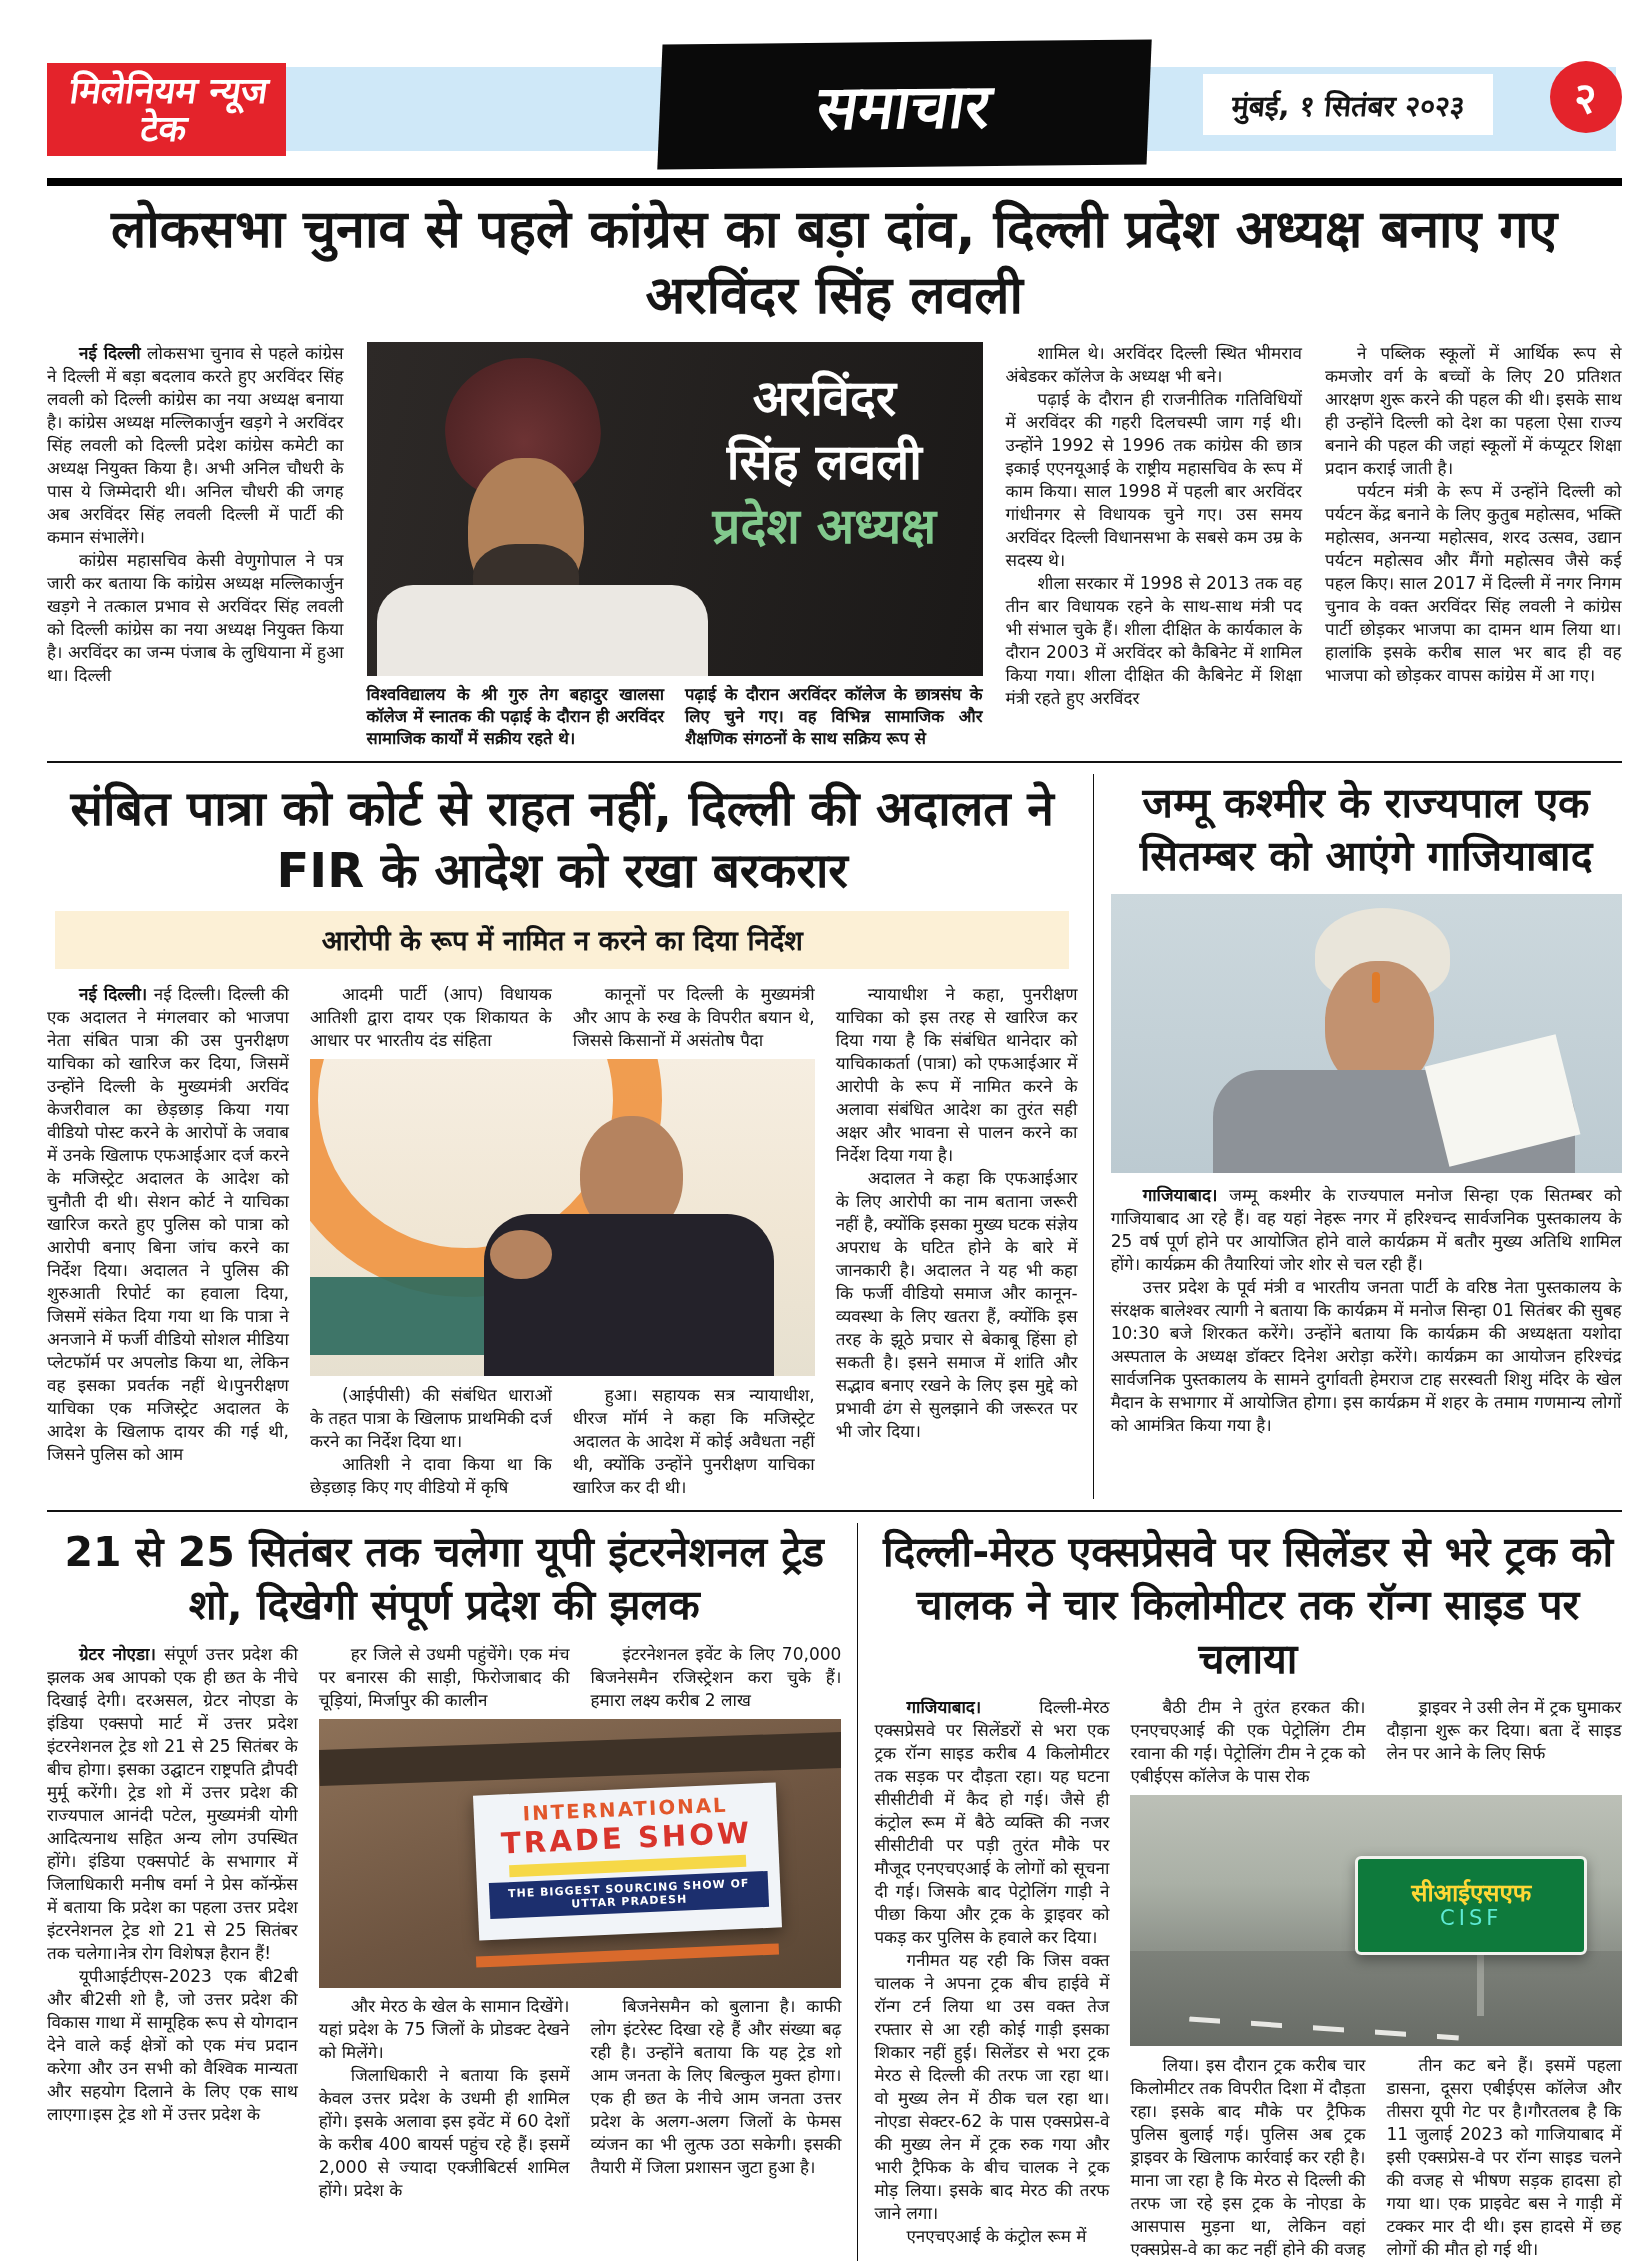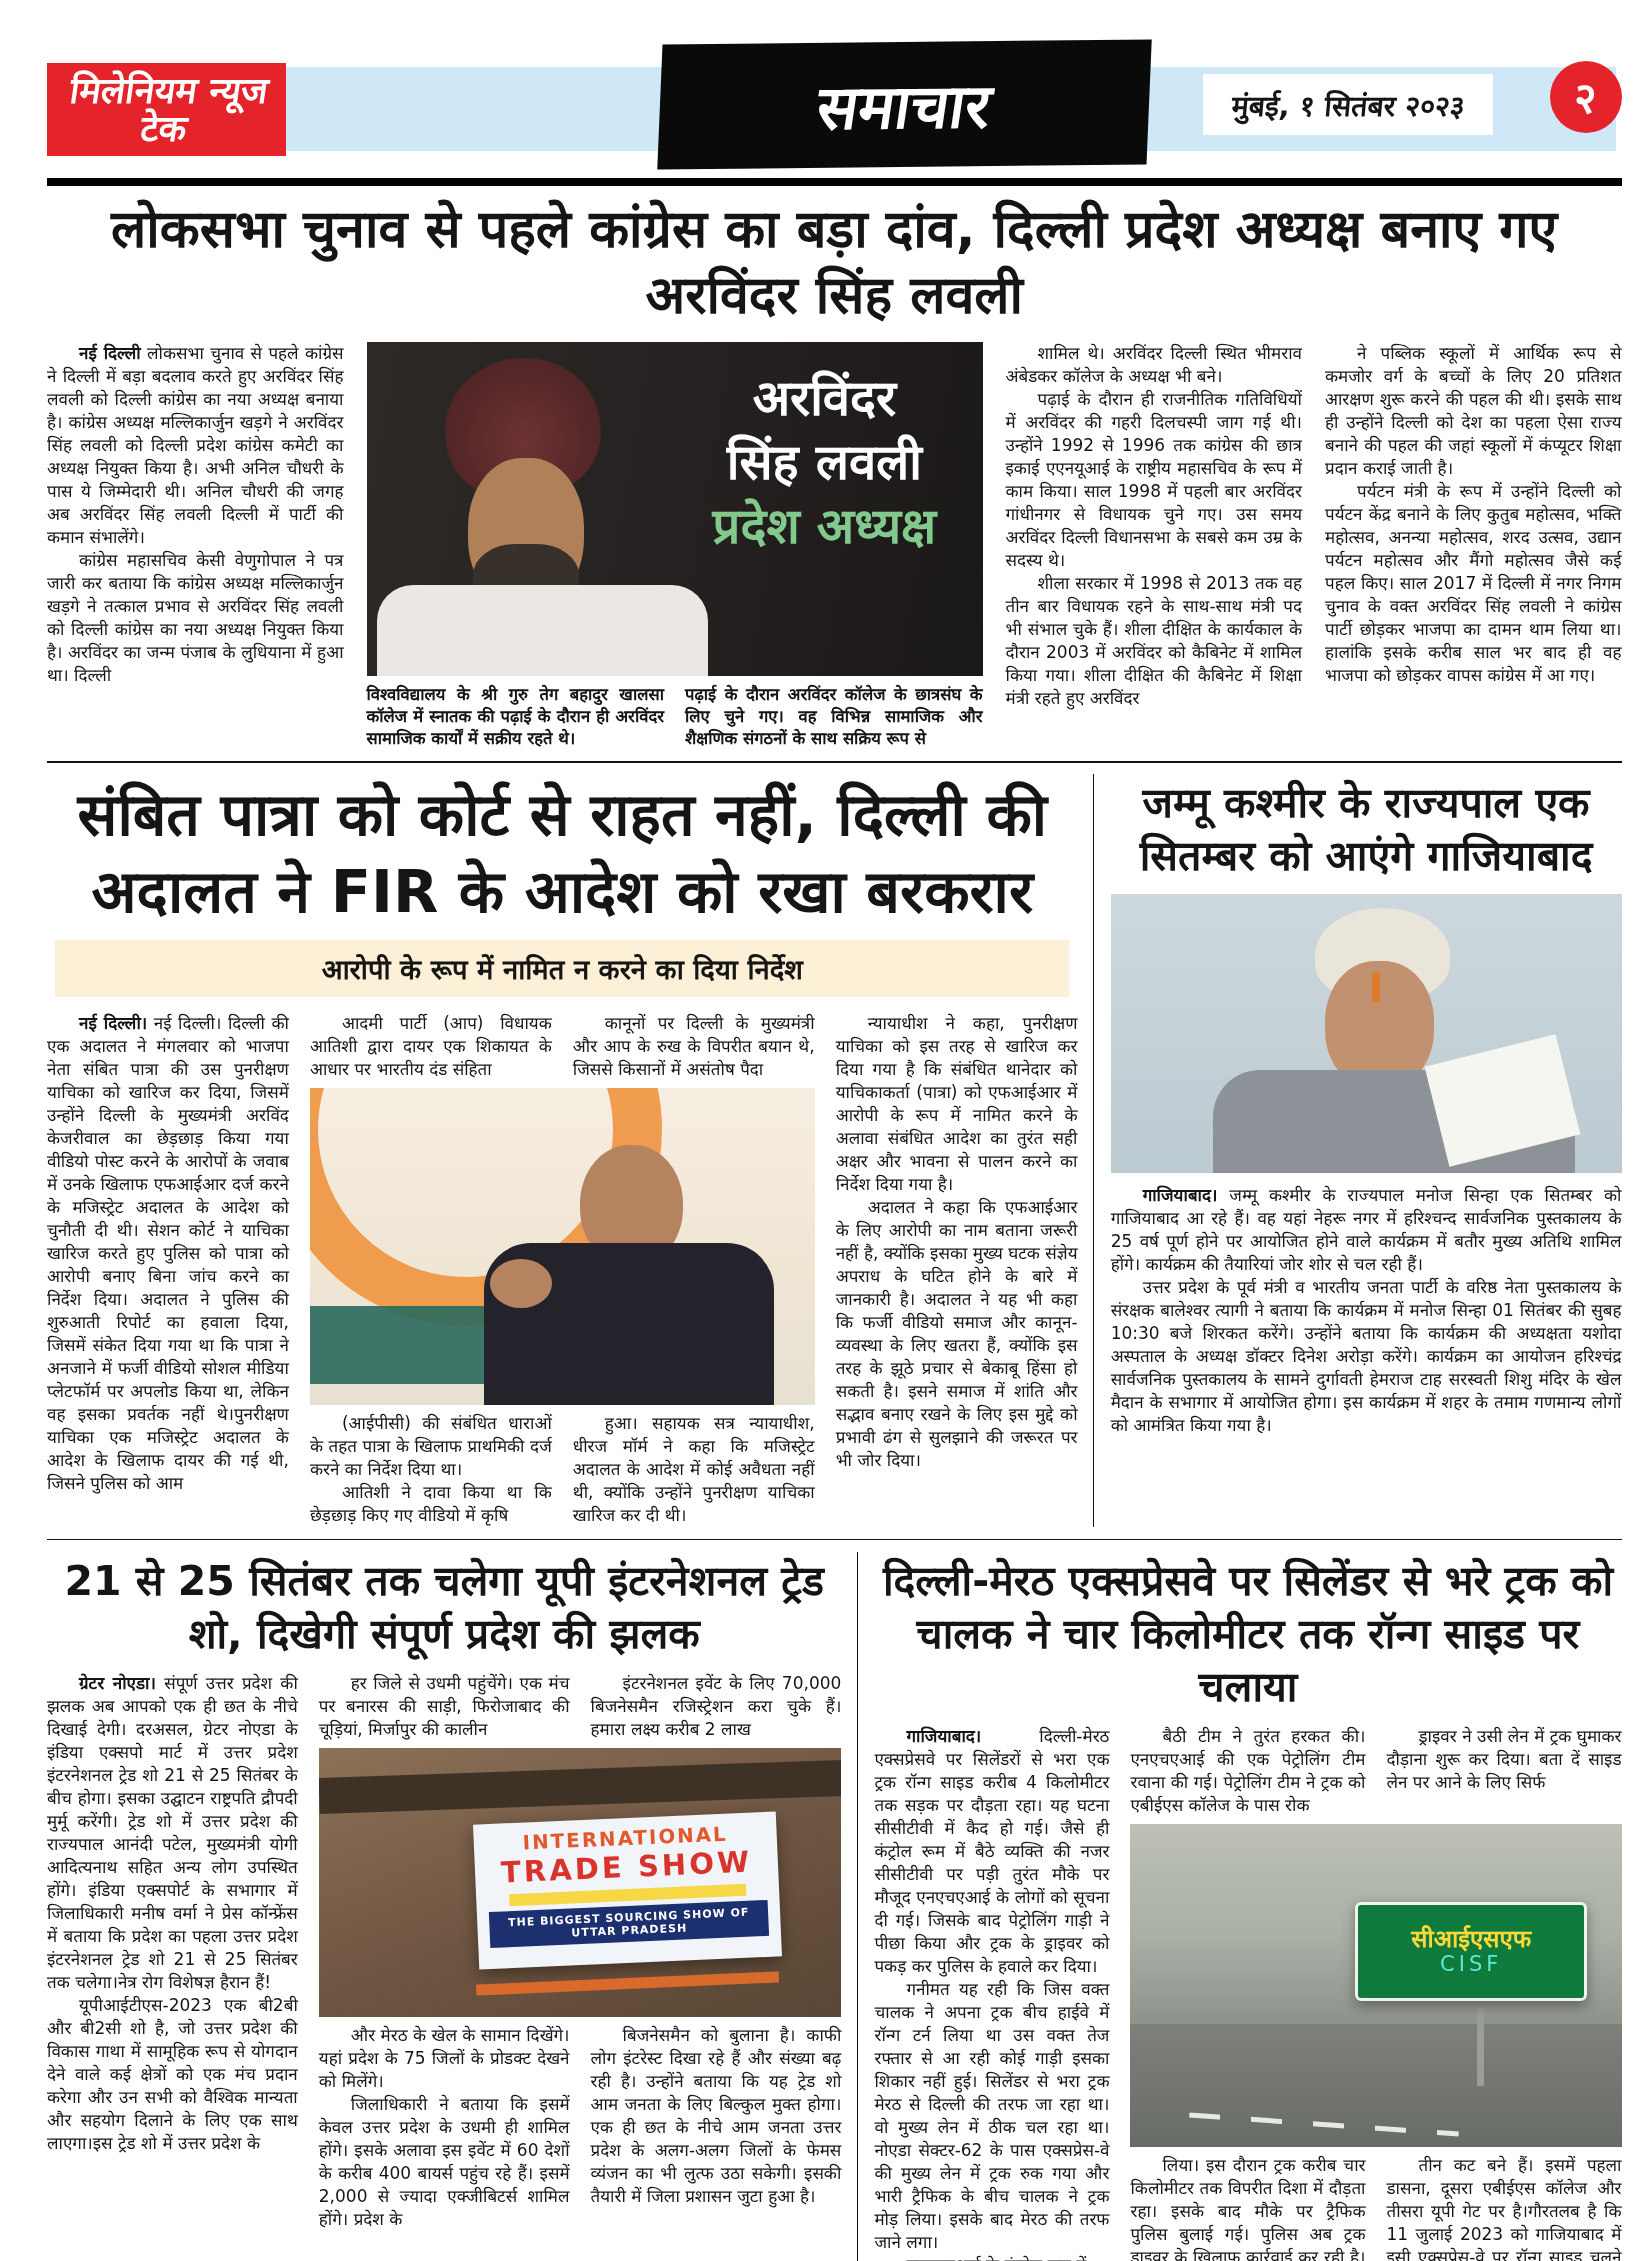--- a/index.html
+++ b/index.html
@@ -32,21 +32,21 @@
   .mh-date span{font-weight:bold;font-size:28.5px;transform:skewX(-5deg);}
   .mh-page{
     position:absolute;right:0;top:18.6px;width:72px;height:72px;border-radius:50%;background:#e4232b;
     display:flex;align-items:center;justify-content:center;
   }
   .mh-page span{color:#fff;font-size:43px;font-weight:bold;}
   .rule-thick{height:8.3px;background:#000;margin:7.2px 0 3.1px;}
   .hr{height:1.6px;background:#111;margin:11.4px 0;}
   
   .h1{font-size:52px;font-weight:700;line-height:1.28;text-align:center;margin:9.3px 21px 13.5px;}
-  .h2{font-size:59px;font-weight:700;line-height:1.3;text-align:center;margin:3.1px 5.2px 9.3px;}
+  .h2{font-size:48px;font-weight:700;line-height:1.3;text-align:center;margin:3.1px 5.2px 9.3px;}
   .h3{font-size:41px;font-weight:700;line-height:1.3;text-align:center;margin:3.1px 5.2px 10.3px;}
   .subhead{
     background:#fcf0d6;text-align:center;font-weight:700;font-size:27.4px;
     padding:10.3px 5.2px;margin:2.1px 8.3px 14.5px;
   }
   .bp{margin:0;font-size:17px;line-height:23px;text-align:justify;text-indent:32px;}
   .bp .lead{font-weight:bold;}
   .cap{font-size:16.6px;line-height:22px;text-align:justify;}
   
   .cols5{display:grid;grid-template-columns:repeat(5,1fr);column-gap:23px;}
@@ -93,21 +93,21 @@
   .ph-trade{height:269px;background:linear-gradient(160deg,#8d7158 0%,#6e5541 55%,#594634 100%);}
   .pt-beam{position:absolute;left:0;top:8%;width:100%;height:36px;background:#3e3227;transform:rotate(-2deg);}
   .pt-bb{position:absolute;left:30%;top:26%;width:58%;height:54%;background:#f1f4f8;transform:rotate(-2.5deg);
     box-shadow:0 5.2px 15.5px rgba(0,0,0,.4);padding:9.3px 12.4px;box-sizing:border-box;text-align:center;}
   .bb-l1{color:#e2572b;font-weight:800;font-size:19.7px;letter-spacing:2.1px;}
   .bb-l2{color:#d8342c;font-weight:800;font-size:29px;letter-spacing:3.1px;}
   .bb-strip{height:11.4px;background:#f6d847;margin:5.2px 21px;}
   .bb-l3{background:#1c2f6e;color:#fff;font-size:11px;font-weight:700;padding:5.2px 2.1px;letter-spacing:1px;}
   .bb-base{position:absolute;left:30%;bottom:10%;width:58%;height:11.4px;background:#d96a2c;transform:rotate(-2.5deg);}
   
-  .ph-truck{height:323px;background:linear-gradient(180deg,#bcc0b7 0%,#aab0a6 35%,#8f948c 60%,#7c807a 100%);text-align:center;}
+  .ph-truck{height:251px;background:linear-gradient(180deg,#bcc0b7 0%,#aab0a6 35%,#8f948c 60%,#7c807a 100%);text-align:center;}
   .hw-road{position:absolute;left:0;bottom:0;width:100%;height:38%;background:linear-gradient(#7d817a,#686c66);}
   .hw-dash{position:absolute;left:12%;bottom:6%;width:55%;height:5.2px;
     background:repeating-linear-gradient(90deg,#e8e8e4 0 31px,transparent 31px 62px);transform:rotate(4deg);}
   .hw-sign{position:absolute;right:7%;top:24%;width:46%;height:93px;background:#0e7a3c;border:3.6px solid #f2f2ee;
     border-radius:6.2px;display:flex;flex-direction:column;align-items:center;justify-content:center;
     box-shadow:0 4.1px 12.4px rgba(0,0,0,.35);}
   .hw-sign .s1{color:#ffd836;font-size:24px;font-weight:800;line-height:1.1;}
   .hw-sign .s2{color:#5eead4;font-size:21px;font-weight:400;letter-spacing:4.1px;}
   .hw-pole{position:absolute;right:28%;top:57%;width:7.2px;height:78px;background:#9b9e97;}
 </style>

